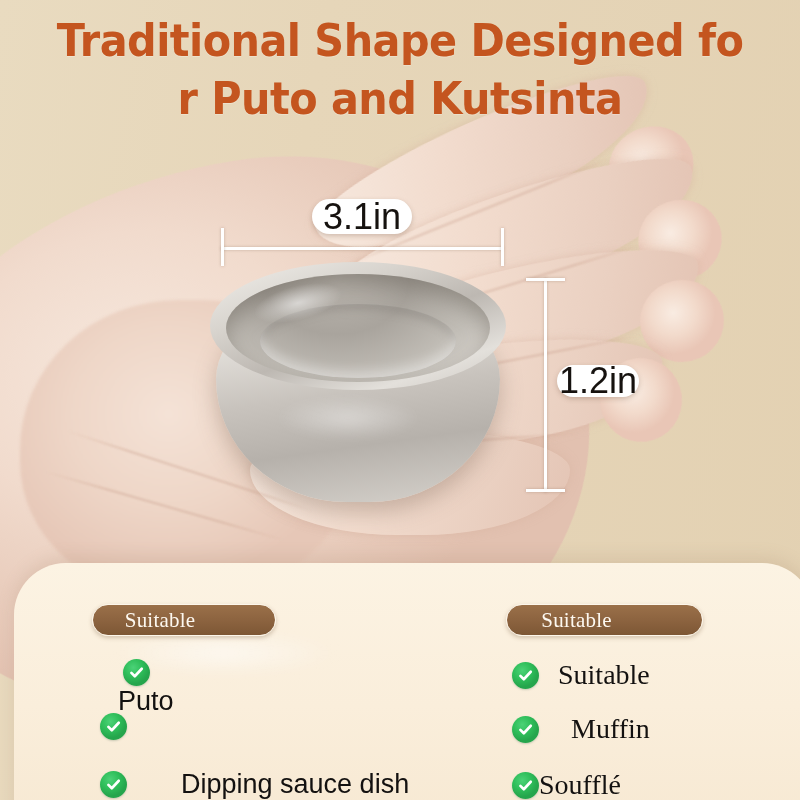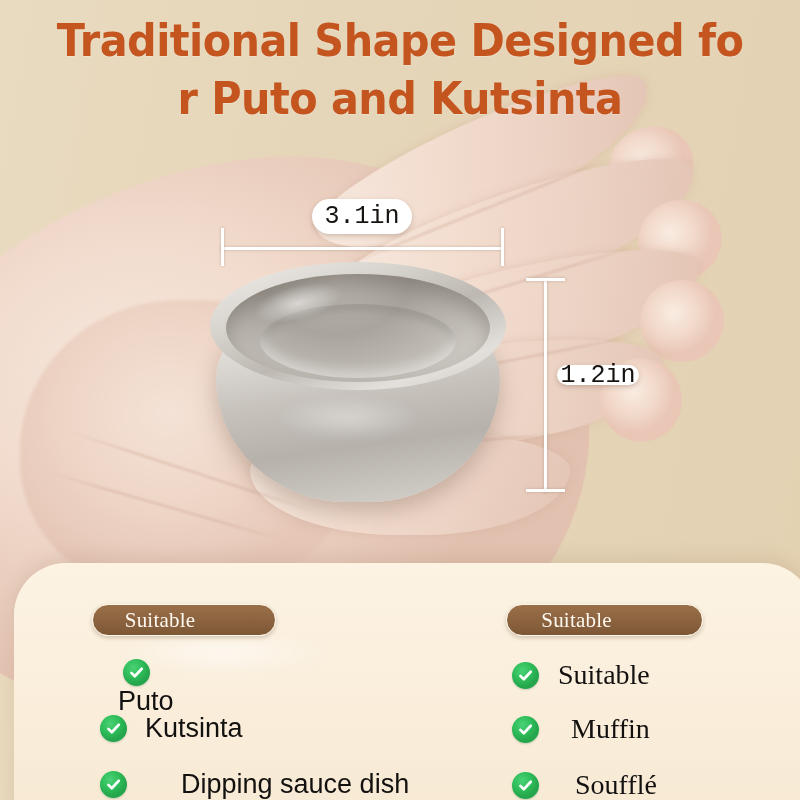--- a/index.html
+++ b/index.html
@@ -209,29 +209,29 @@
     box-shadow: 0 0 3px rgba(120,90,70,0.35);
   }
   .dim-v-cap.top    { top: 278px; }
   .dim-v-cap.bottom { top: 489px; }
 
   .dim-pill {
     position: absolute;
     background: #ffffff;
     border-radius: 999px;
     color: #16120f;
-    font-family: Liberation Mono, monospace;
-    font-size: 25px;
+    font-family: Liberation Sans, sans-serif;
+    font-size: 36px;
     display: flex;
     align-items: center;
     justify-content: center;
     box-shadow: 0 2px 5px rgba(120,90,70,0.30);
   }
   .pill-width  { left: 312px; top: 199px; width: 100px; height: 35px; }
-  .pill-height { left: 557px; top: 365px; width: 82px;  height: 20px; }
+  .pill-height { left: 557px; top: 365px; width: 82px;  height: 32px; }
 
   
   .panel {
     position: absolute;
     left: 14px;
     top: 563px;
     width: 800px;
     height: 260px;
     background: linear-gradient(180deg, #fcf3e3 0%, #faeedb 55%, #f7e9d3 100%);
     border-radius: 52px 52px 0 0;
@@ -372,21 +372,20 @@
         </span>
         <span class="item-label-sans" style="margin-left:18px;">Puto</span>
       </div>
 
       <div class="check-item" style="left:22px; top:150px;">
         <span class="check-icon">
           <svg width="17" height="17" viewBox="0 0 20 20" aria-hidden="true">
             <path d="M4 10.4 L8 14.4 L16.2 5.6" fill="none" stroke="#ffffff" stroke-width="3.1" stroke-linecap="round" stroke-linejoin="round"></path>
           </svg>
         </span>
-        <span class="item-label-sans" style="margin-left:18px;">Kutsinta</span>
       </div>
 
       <div class="check-item" style="left:22px; top:206px;gap:36px;">
         <span class="check-icon">
           <svg width="17" height="17" viewBox="0 0 20 20" aria-hidden="true">
             <path d="M4 10.4 L8 14.4 L16.2 5.6" fill="none" stroke="#ffffff" stroke-width="3.1" stroke-linecap="round" stroke-linejoin="round"></path>
           </svg>
         </span>
         <span class="item-label-sans" style="margin-left:18px;">Dipping sauce dish</span>
       </div>
@@ -414,18 +413,18 @@
         </span>
         <span class="item-label-serif" style="margin-left:32px;">Muffin</span>
       </div>
 
       <div class="check-item" style="left:20px; top:206px;">
         <span class="check-icon">
           <svg width="17" height="17" viewBox="0 0 20 20" aria-hidden="true">
             <path d="M4 10.4 L8 14.4 L16.2 5.6" fill="none" stroke="#ffffff" stroke-width="3.1" stroke-linecap="round" stroke-linejoin="round"></path>
           </svg>
         </span>
-        <span class="item-label-serif" style="margin-left:36px;">Soufflé</span>
+        <span class="item-label-serif" style="">Soufflé</span>
       </div>
     </div>
   </div>
 
 </div>
 
 </body></html>

